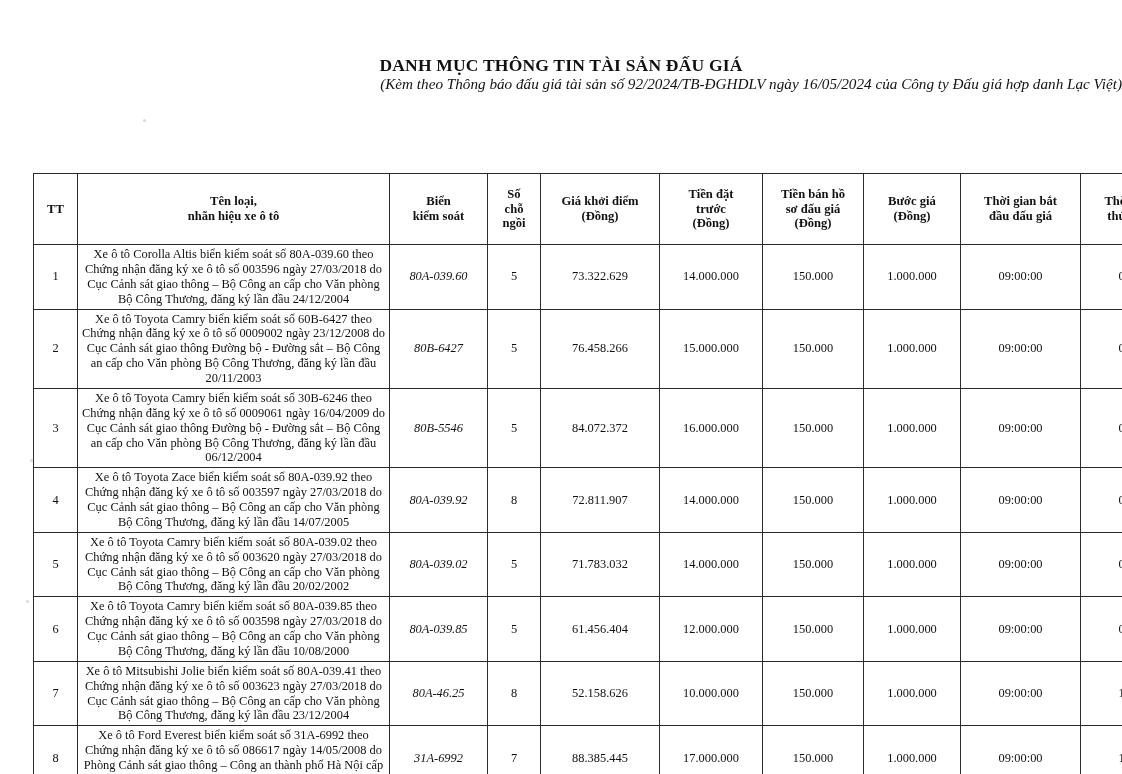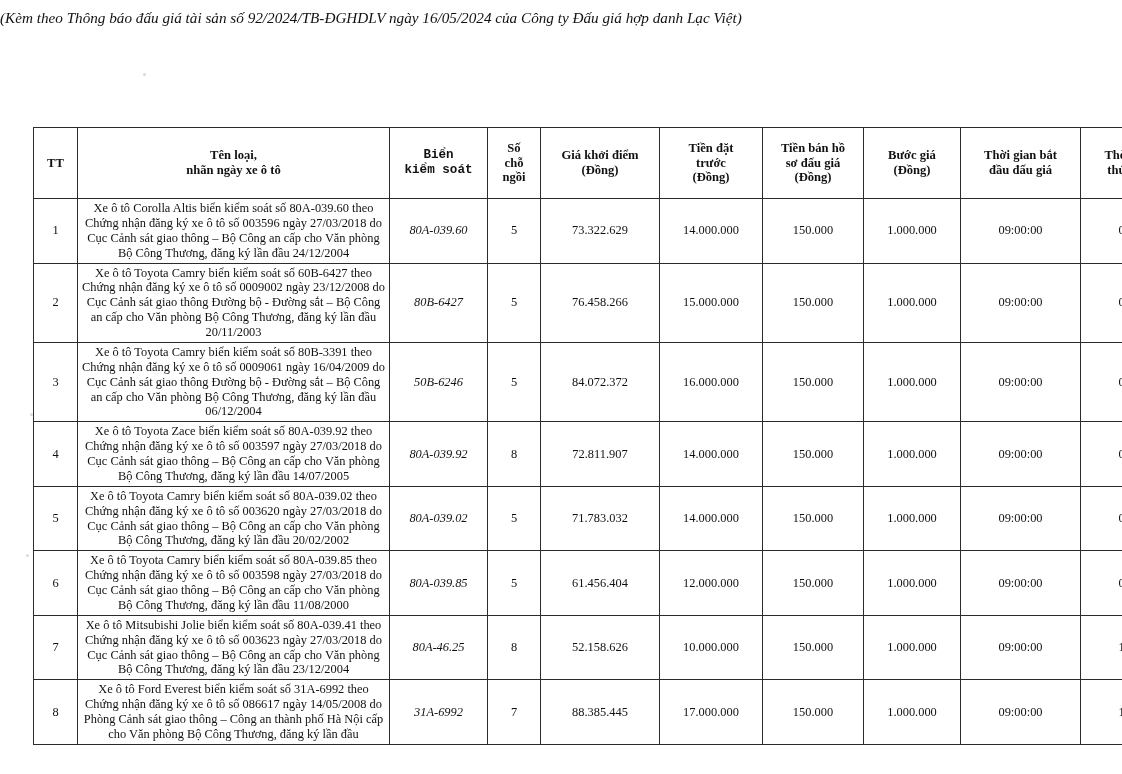--- a/index.html
+++ b/index.html
@@ -23,24 +23,23 @@
   }
   .doc-title {
     text-align: center;
     font-size: 17.5px;
     font-weight: bold;
     letter-spacing: 0.2px;
     margin-top: 55px;
     line-height: 1.15;
   }
   .doc-subtitle {
-    text-align: left;
+    text-align: right;
     font-size: 15.2px;
     font-style: italic;
-    margin-top: 9px;
     line-height: 1.15;
   }
   .table-wrap {
     position: absolute;
     left: 33px;
     top: 118px;
     width: 1065px;
   }
   table.auction {
     border-collapse: collapse;
@@ -75,21 +74,21 @@
   td.c-seats { width: 46px; }
   td.c-start { width: 112px; }
   td.c-deposit { width: 96px; }
   td.c-fee { width: 94px; }
   td.c-step { width: 90px; }
   td.c-begin { width: 113px; }
   td.c-end { width: 113px; }
 
   th.c-tt { width: 37px; }
   th.c-name { width: 305px; }
-  th.c-plate { width: 91px; font-family: Liberation Mono, monospace; }
+  th.c-plate { width: 91px; }
   th.c-seats { width: 46px; }
   th.c-start { width: 112px; }
   th.c-deposit { width: 96px; }
   th.c-fee { width: 94px; }
   th.c-step { width: 90px; }
   th.c-begin { width: 113px; }
   th.c-end { width: 113px; }
 
   .name-line { display: block; }
   .speck {
@@ -101,32 +100,33 @@
 </style>
 </head>
 <body>
 
 <div class="page">
 
   <div class="speck" style="left:143px; top:64px; width:3px; height:3px;"></div>
   <div class="speck" style="left:30px; top:404px; width:3px; height:3px;"></div>
   <div class="speck" style="left:26px; top:545px; width:3px; height:3px;"></div>
 
+  <div class="doc-title">DANH MỤC THÔNG TIN TÀI SẢN ĐẤU GIÁ</div>
   <div class="doc-subtitle">(Kèm theo Thông báo đấu giá tài sản số 92/2024/TB-ĐGHDLV ngày 16/05/2024 của Công ty Đấu giá hợp danh Lạc Việt)</div>
 
   <div class="table-wrap">
     <table class="auction">
       <thead>
         <tr>
           <th class="c-tt">
             <span>TT</span>
           </th>
           <th class="c-name">
             <span class="name-line">Tên loại,</span>
-            <span class="name-line">nhãn ngày xe ô tô</span>
+            <span class="name-line">nhãn hiệu xe ô tô</span>
           </th>
           <th class="c-plate">
             <span class="name-line">Biển</span>
             <span class="name-line">kiểm soát</span>
           </th>
           <th class="c-seats">
             <span class="name-line">Số</span>
             <span class="name-line">chỗ</span>
             <span class="name-line">ngồi</span>
           </th>
@@ -190,27 +190,27 @@
             <td class="c-start">76.458.266</td>
             <td class="c-deposit">15.000.000</td>
             <td class="c-fee">150.000</td>
             <td class="c-step">1.000.000</td>
             <td class="c-begin">09:00:00</td>
             <td class="c-end">09:35:00</td>
           </tr>
           <tr>
             <td class="c-tt">3</td>
             <td class="c-name">
-              <span class="name-line">Xe ô tô Toyota Camry biển kiểm soát số 80B-3391 theo</span>
+              <span class="name-line">Xe ô tô Toyota Camry biển kiểm soát số 30B-6246 theo</span>
               <span class="name-line">Chứng nhận đăng ký xe ô tô số 0009061 ngày 16/04/2009 do</span>
               <span class="name-line">Cục Cảnh sát giao thông Đường bộ - Đường sắt – Bộ Công</span>
               <span class="name-line">an cấp cho Văn phòng Bộ Công Thương, đăng ký lần đầu</span>
               <span class="name-line">06/12/2004</span>
             </td>
-            <td class="c-plate">50B-6246</td>
+            <td class="c-plate">80B-5546</td>
             <td class="c-seats">5</td>
             <td class="c-start">84.072.372</td>
             <td class="c-deposit">16.000.000</td>
             <td class="c-fee">150.000</td>
             <td class="c-step">1.000.000</td>
             <td class="c-begin">09:00:00</td>
             <td class="c-end">09:40:00</td>
           </tr>
           <tr>
             <td class="c-tt">4</td>
@@ -245,21 +245,21 @@
             <td class="c-step">1.000.000</td>
             <td class="c-begin">09:00:00</td>
             <td class="c-end">09:50:00</td>
           </tr>
           <tr>
             <td class="c-tt">6</td>
             <td class="c-name">
               <span class="name-line">Xe ô tô Toyota Camry biển kiểm soát số 80A-039.85 theo</span>
               <span class="name-line">Chứng nhận đăng ký xe ô tô số 003598 ngày 27/03/2018 do</span>
               <span class="name-line">Cục Cảnh sát giao thông – Bộ Công an cấp cho Văn phòng</span>
-              <span class="name-line">Bộ Công Thương, đăng ký lần đầu 11/08/2000</span>
+              <span class="name-line">Bộ Công Thương, đăng ký lần đầu 10/08/2000</span>
             </td>
             <td class="c-plate">80A-039.85</td>
             <td class="c-seats">5</td>
             <td class="c-start">61.456.404</td>
             <td class="c-deposit">12.000.000</td>
             <td class="c-fee">150.000</td>
             <td class="c-step">1.000.000</td>
             <td class="c-begin">09:00:00</td>
             <td class="c-end">09:55:00</td>
           </tr>

